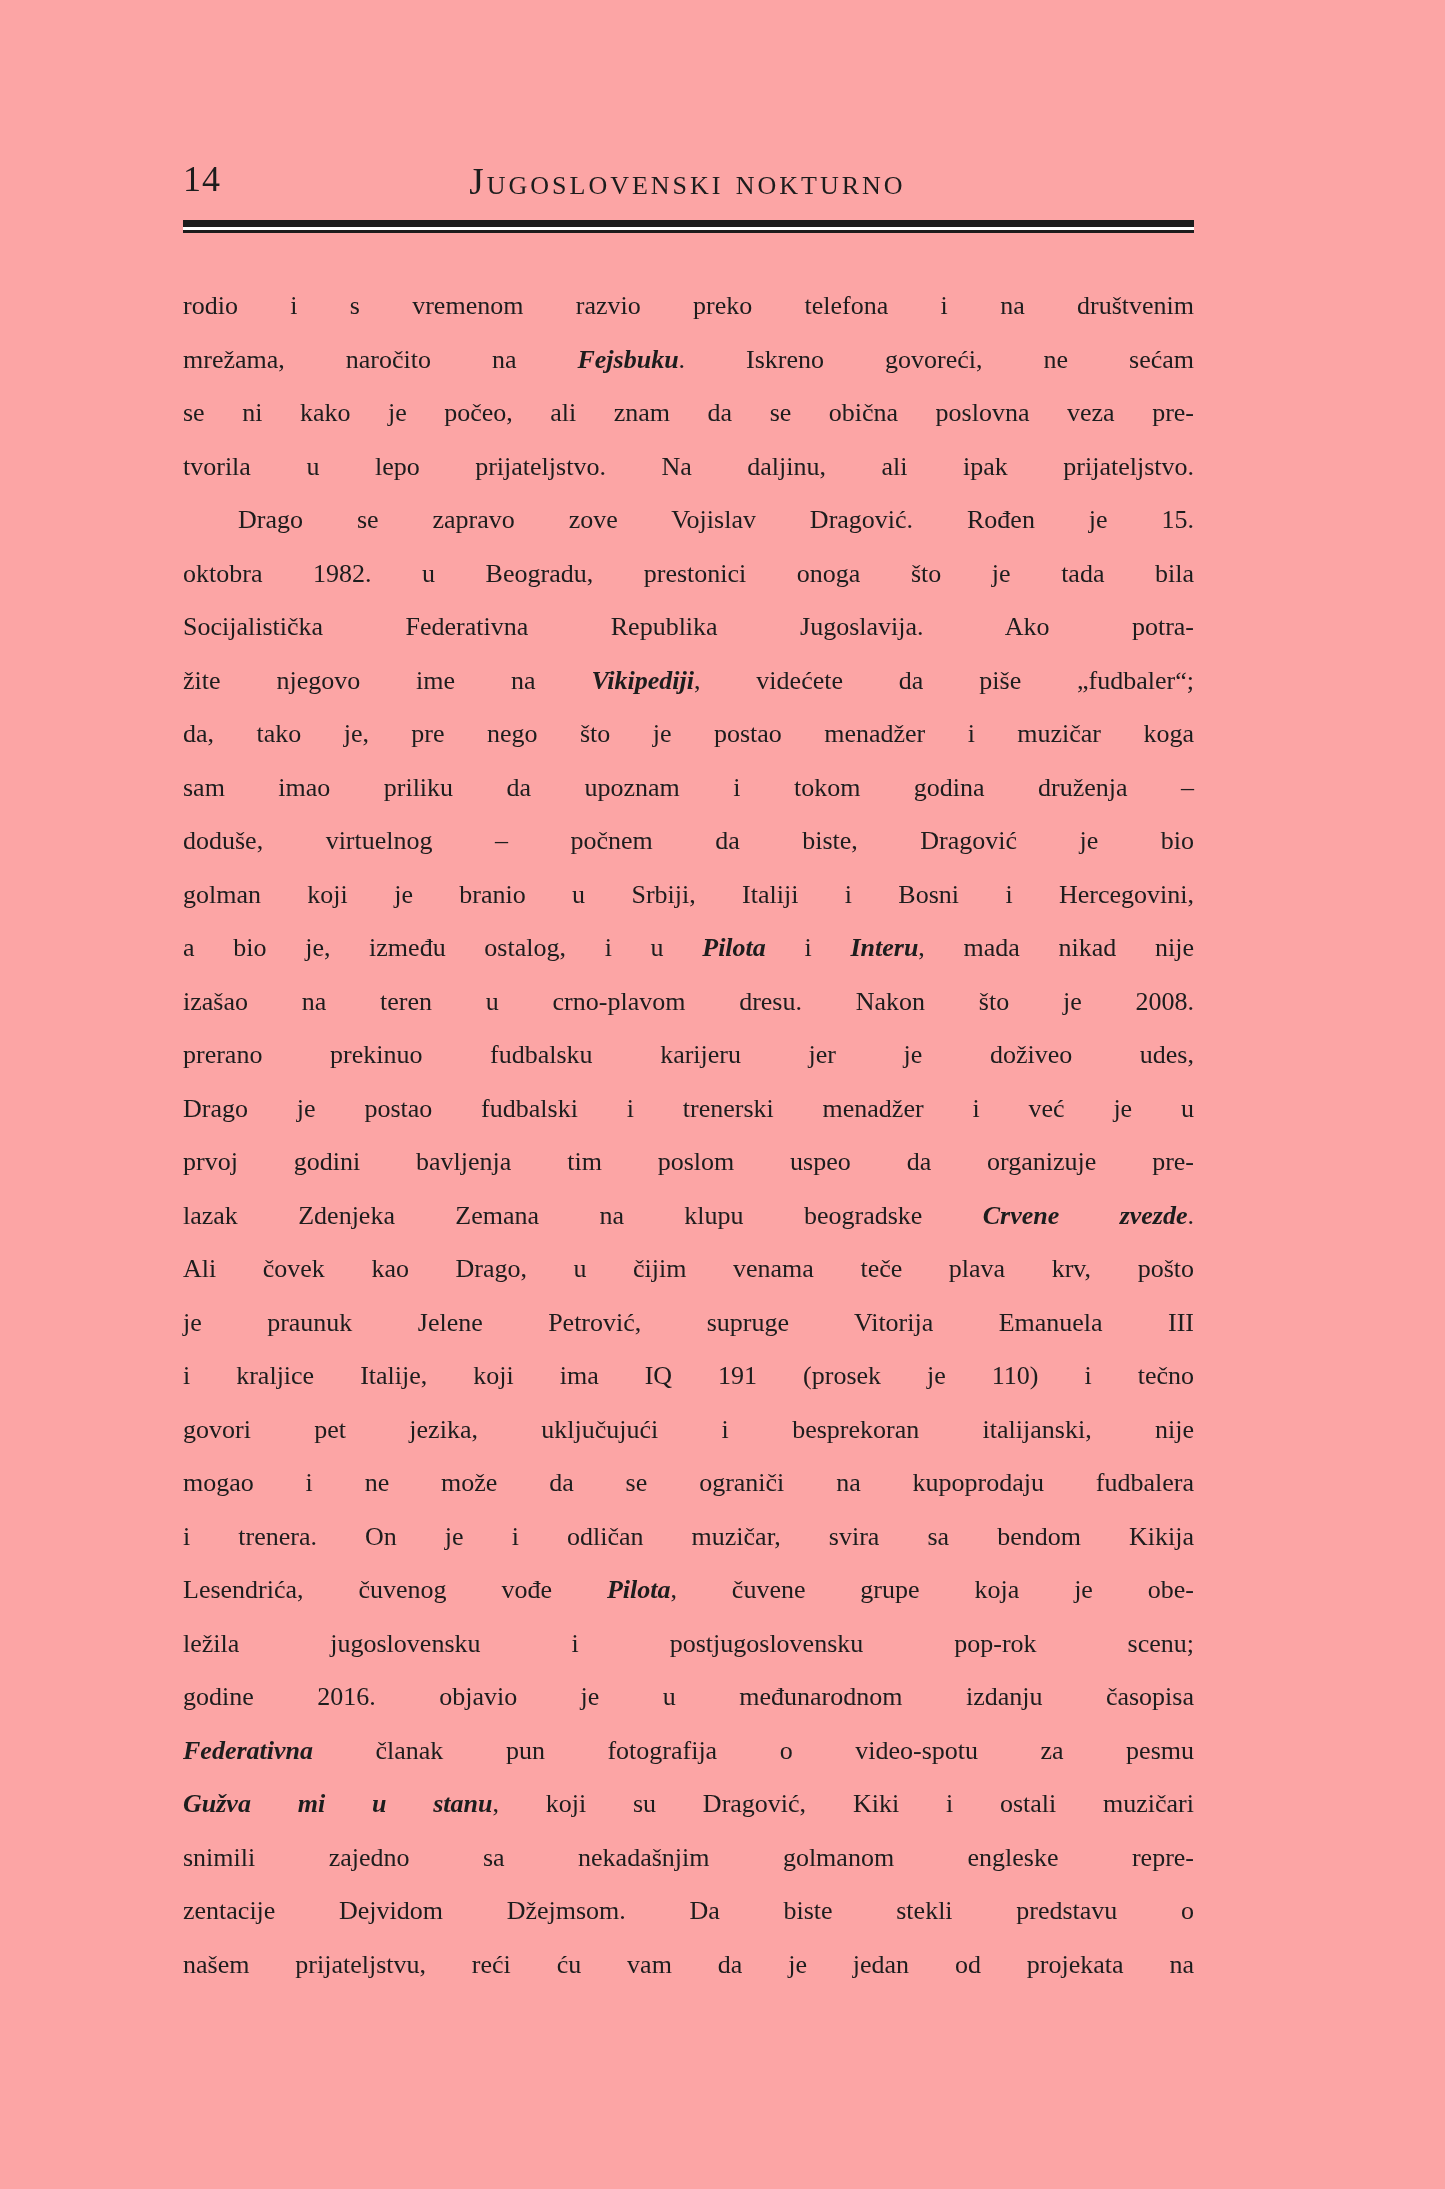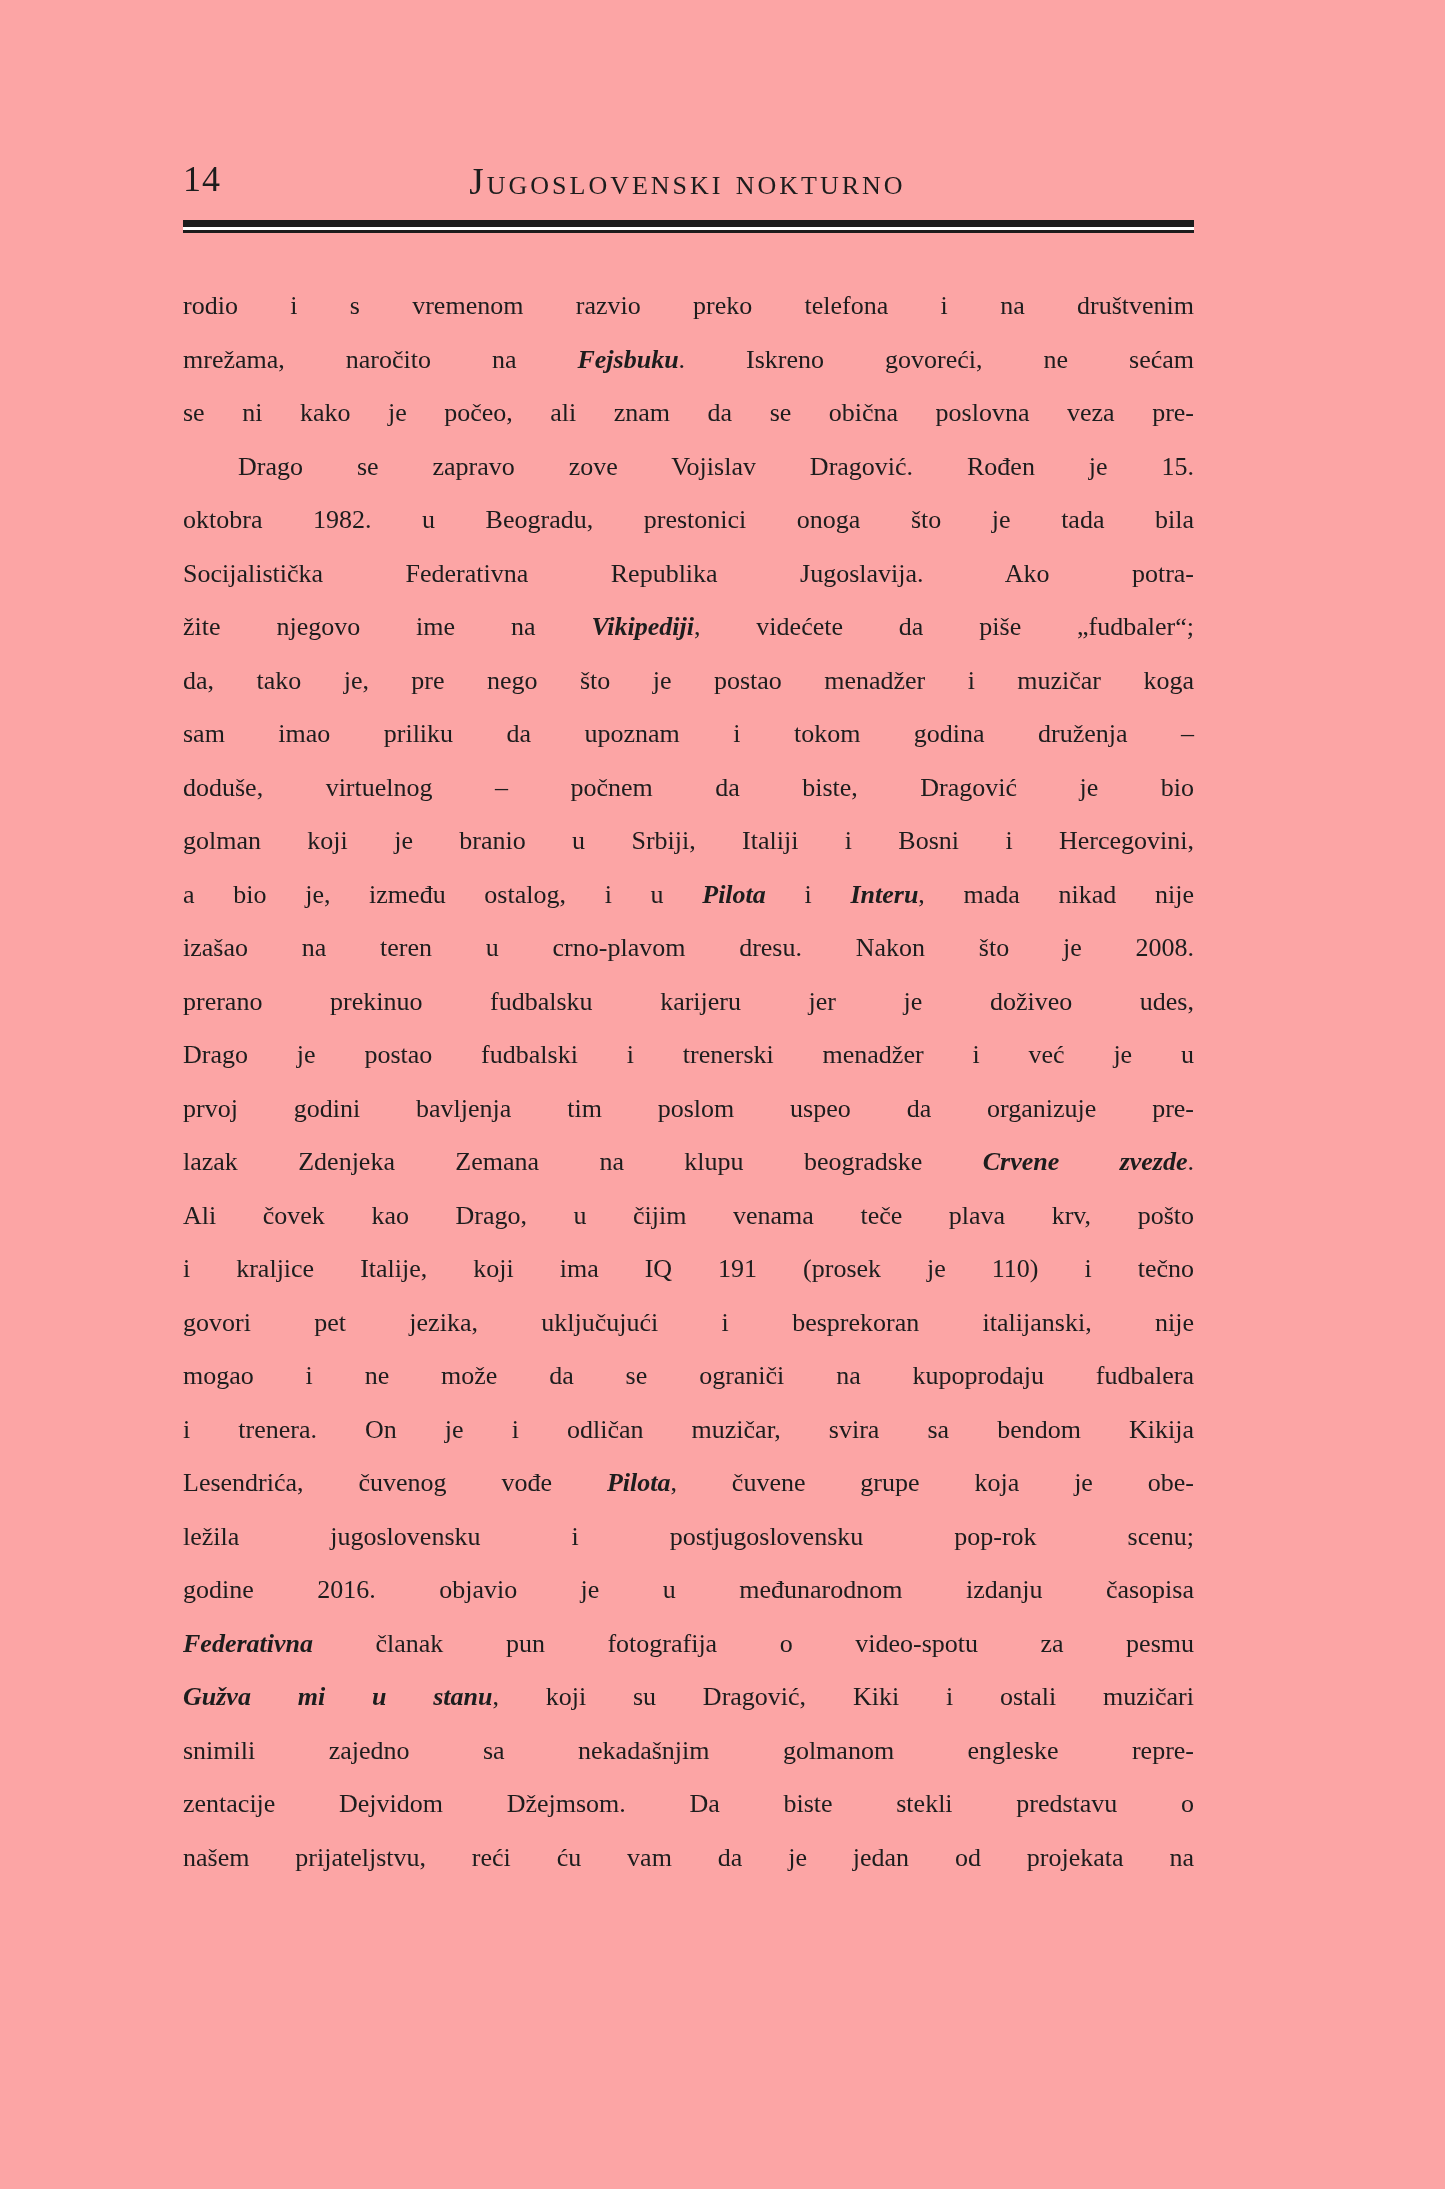--- a/index.html
+++ b/index.html
@@ -66,35 +66,37 @@
 <body>
 
 <div class="page">
   <div class="page-number">14</div>
   <div class="running-title">Jugoslovenski nokturno</div>
   <div class="double-rule"></div>
   <div class="body-text">
       <div class="line"><span class="">rodio i s vremenom razvio preko telefona i na društvenim</span></div>
       <div class="line"><span class="">mrežama, naročito na </span><span class="it">Fejsbuku</span><span class="">. Iskreno govoreći, ne sećam</span></div>
       <div class="line"><span class="">se ni kako je počeo, ali znam da se obična poslovna veza pre-</span></div>
+      <div class="line"><span class="">tvorila u lepo prijateljstvo. Na daljinu, ali ipak prijateljstvo.</span></div>
       <div class="line indent"><span class="">Drago se zapravo zove Vojislav Dragović. Rođen je 15.</span></div>
       <div class="line"><span class="">oktobra 1982. u Beogradu, prestonici onoga što je tada bila</span></div>
       <div class="line"><span class="">Socijalistička Federativna Republika Jugoslavija. Ako potra-</span></div>
       <div class="line"><span class="">žite njegovo ime na </span><span class="it">Vikipediji</span><span class="">, videćete da piše „fudbaler“;</span></div>
       <div class="line"><span class="">da, tako je, pre nego što je postao menadžer i muzičar koga</span></div>
       <div class="line"><span class="">sam imao priliku da upoznam i tokom godina druženja –</span></div>
       <div class="line"><span class="">doduše, virtuelnog – počnem da biste, Dragović je bio</span></div>
       <div class="line"><span class="">golman koji je branio u Srbiji, Italiji i Bosni i Hercegovini,</span></div>
       <div class="line"><span class="">a bio je, između ostalog, i u </span><span class="it">Pilota</span><span class=""> i </span><span class="it">Interu</span><span class="">, mada nikad nije</span></div>
       <div class="line"><span class="">izašao na teren u crno-plavom dresu. Nakon što je 2008.</span></div>
       <div class="line"><span class="">prerano prekinuo fudbalsku karijeru jer je doživeo udes,</span></div>
       <div class="line"><span class="">Drago je postao fudbalski i trenerski menadžer i već je u</span></div>
       <div class="line"><span class="">prvoj godini bavljenja tim poslom uspeo da organizuje pre-</span></div>
       <div class="line"><span class="">lazak Zdenjeka Zemana na klupu beogradske </span><span class="it">Crvene zvezde</span><span class="">.</span></div>
       <div class="line"><span class="">Ali čovek kao Drago, u čijim venama teče plava krv, pošto</span></div>
+      <div class="line"><span class="">je praunuk Jelene Petrović, supruge Vitorija Emanuela III</span></div>
       <div class="line"><span class="">i kraljice Italije, koji ima IQ 191 (prosek je 110) i tečno</span></div>
       <div class="line"><span class="">govori pet jezika, uključujući i besprekoran italijanski, nije</span></div>
       <div class="line"><span class="">mogao i ne može da se ograniči na kupoprodaju fudbalera</span></div>
       <div class="line"><span class="">i trenera. On je i odličan muzičar, svira sa bendom Kikija</span></div>
       <div class="line"><span class="">Lesendrića, čuvenog vođe </span><span class="it">Pilota</span><span class="">, čuvene grupe koja je obe-</span></div>
       <div class="line"><span class="">ležila jugoslovensku i postjugoslovensku pop-rok scenu;</span></div>
       <div class="line"><span class="">godine 2016. objavio je u međunarodnom izdanju časopisa</span></div>
       <div class="line"><span class="it">Federativna</span><span class=""> članak pun fotografija o video-spotu za pesmu</span></div>
       <div class="line"><span class="it">Gužva mi u stanu</span><span class="">, koji su Dragović, Kiki i ostali muzičari</span></div>
       <div class="line"><span class="">snimili zajedno sa nekadašnjim golmanom engleske repre-</span></div>

